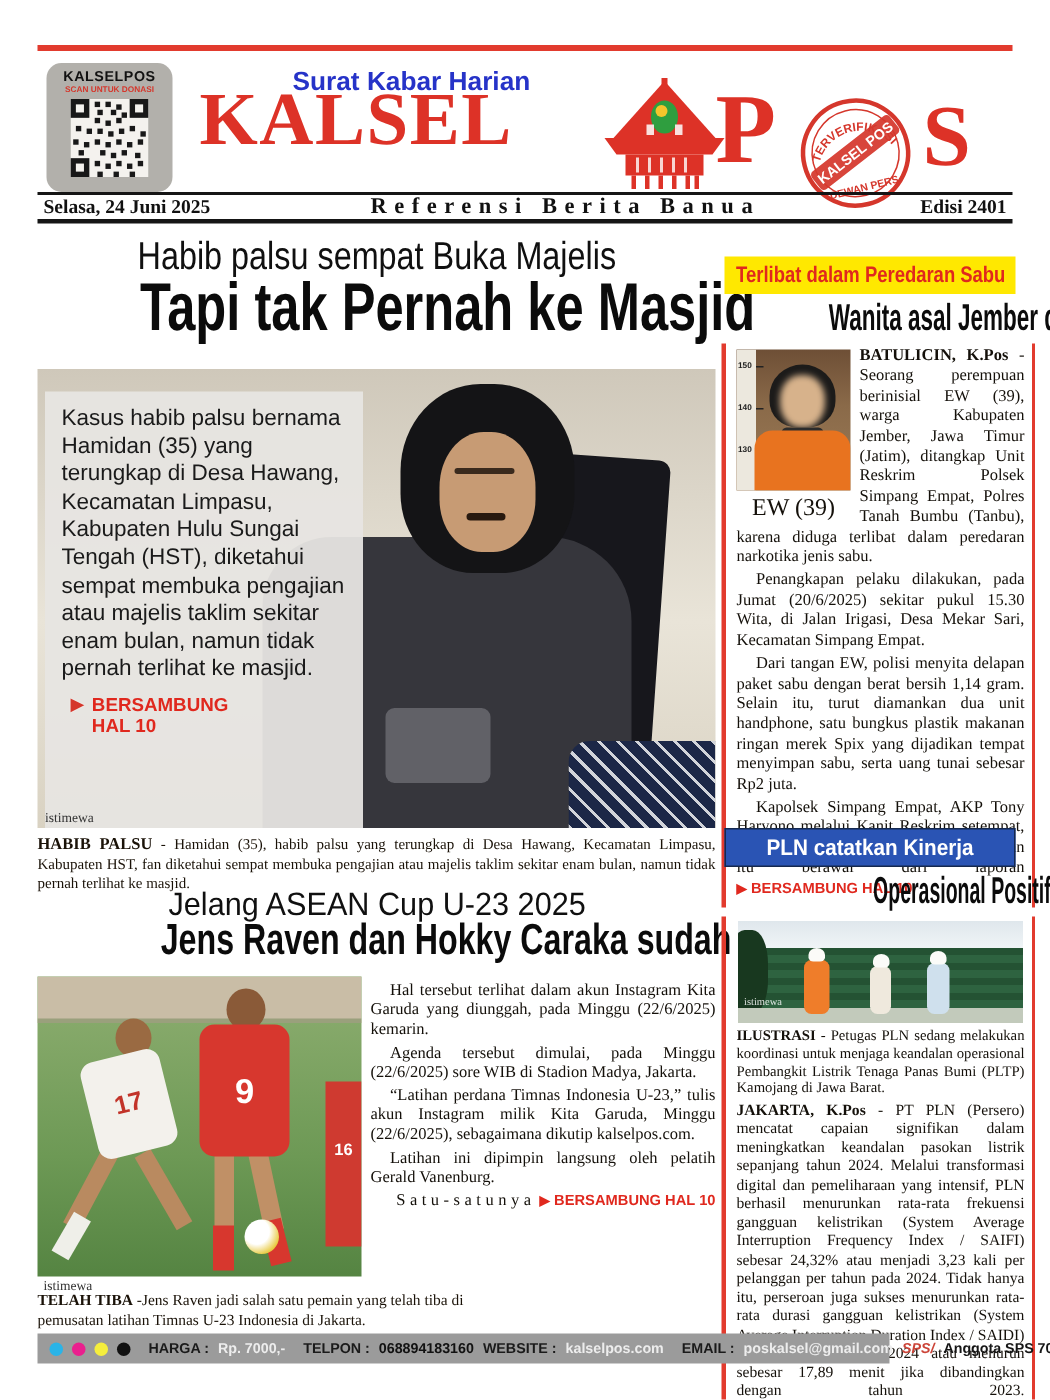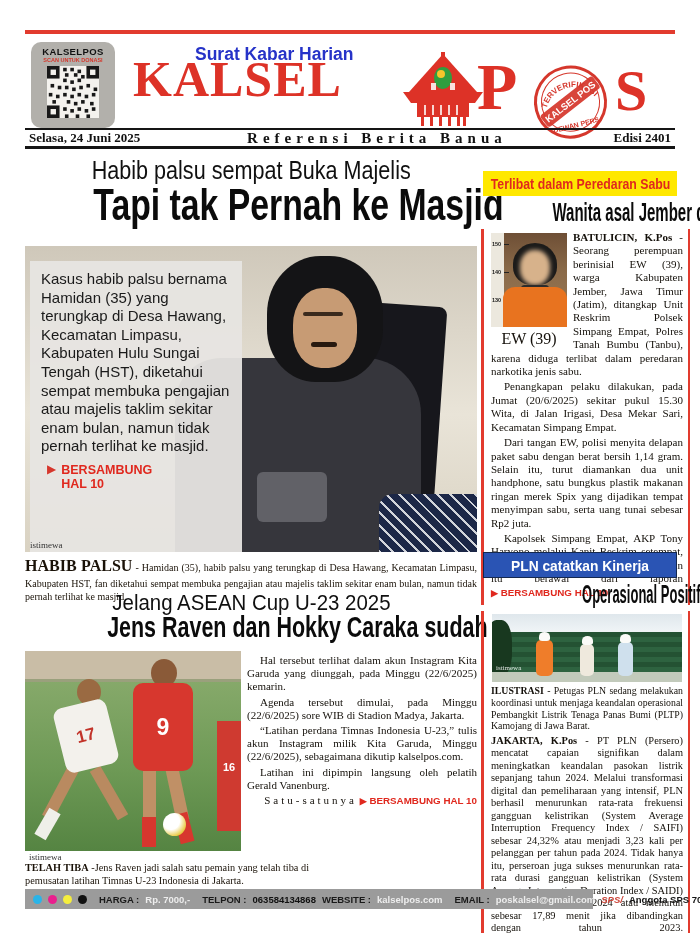--- a/index.html
+++ b/index.html
@@ -37,21 +37,21 @@
   .man-print{position:absolute;left:232px;top:226px;width:70px;height:50px;background:rgba(210,210,215,.28);border-radius:6px;}
   .batik{position:absolute;right:0;bottom:0;width:98px;height:58px;background:#1c2747;border-radius:14px 0 0 0;
          background-image:repeating-linear-gradient(45deg,rgba(255,255,255,.8) 0 2px,transparent 2px 9px);}
   .lead-overlay{position:absolute;left:5px;top:15px;width:212px;height:352px;background:rgba(231,229,225,.95);padding:9px 11px;box-sizing:border-box;}
   .lead-intro{font-size:15px;line-height:1.24;color:#1a1a1a;}
   .cont2{margin-top:7px;margin-left:6px;display:flex;gap:5px;align-items:flex-start;}
   .cont2 .tri{color:#d5372c;font-size:12px;line-height:1.1;text-shadow:0 0 1px #fff;}
   .cont2 .txt{color:#e0281e;font-weight:bold;font-size:12.5px;line-height:1.15;}
   .photo-credit{position:absolute;left:5px;bottom:2px;font-family:"Liberation Serif",serif;font-size:9px;color:#333;}
   #lead-caption{left:25px;top:556px;width:452px;font-family:"Liberation Serif",serif;font-size:10px;line-height:1.3;color:#1a1208;text-align:justify;}
-  #lead-caption b{font-size:16px;}
+  #lead-caption b{font-size:11px;}
   
   #sports-kicker{left:25px;top:591px;width:452px;text-align:center;font-size:21.5px;color:#101010;}
   #sports-headline{left:25px;top:613px;width:452px;text-align:center;font-size:29px;font-weight:bold;color:#0b0b0b;line-height:1;}
   #sports-photo{left:25px;top:651px;width:216px;height:200px;overflow:hidden;background:linear-gradient(180deg,#86a96a 30px,#6d9955 60%,#558442 100%);}
   .wallband{position:absolute;top:0;left:0;right:0;height:28px;background:#c9bda6;border-bottom:3px solid #9aa07c;}
   .pw-torso{position:absolute;left:34px;top:52px;width:54px;height:66px;background:#f3f1ec;border-radius:9px;transform:rotate(-14deg);display:flex;align-items:center;justify-content:center;}
   .pw-num{color:#c23329;font-weight:bold;font-size:17px;}
   .pw-leg1{position:absolute;left:30px;top:112px;width:12px;height:58px;background:#b98a60;transform:rotate(28deg);}
   .pw-leg2{position:absolute;left:78px;top:114px;width:12px;height:56px;background:#b98a60;transform:rotate(-30deg);}
   .pw-sock{position:absolute;left:16px;top:158px;width:13px;height:30px;background:#efefe9;transform:rotate(30deg);}
@@ -372,21 +372,21 @@
 <div class="abs" id="footer">
   <span class="dot d-c"></span>
   <span class="dot d-m"></span>
   <span class="dot d-y"></span>
   <span class="dot d-k"></span>
   <span style="width:6px"></span>
   <span class="f-label">HARGA :</span>
   <span class="f-light">Rp. 7000,-</span>
   <span style="width:8px"></span>
   <span class="f-label">TELPON :</span>
-  <span class="f-dark">063584134868</span>
+  <span class="f-dark">068894183160</span>
   <span class="f-label">WEBSITE :</span>
   <span class="f-light">kalselpos.com</span>
   <span style="width:4px"></span>
   <span class="f-label">EMAIL :</span>
   <span class="f-light">poskalsel@gmail.com</span>
   <span class="f-sps">SPS/</span>
   <span class="f-anggota">Anggota SPS 708/2015/A/2022</span>
 </div>
 
 </body></html>

